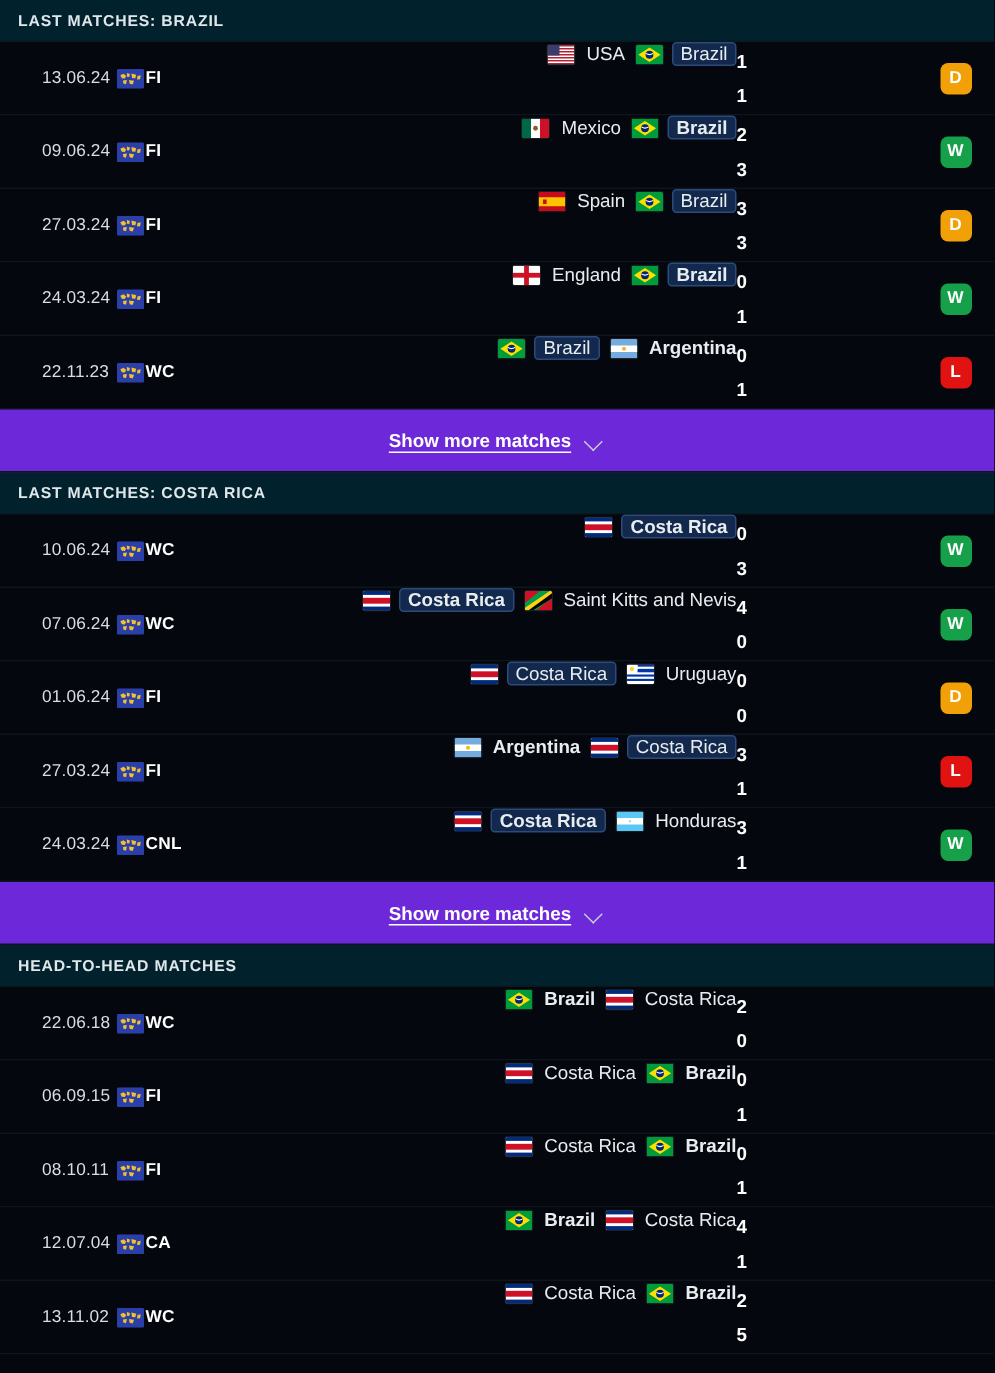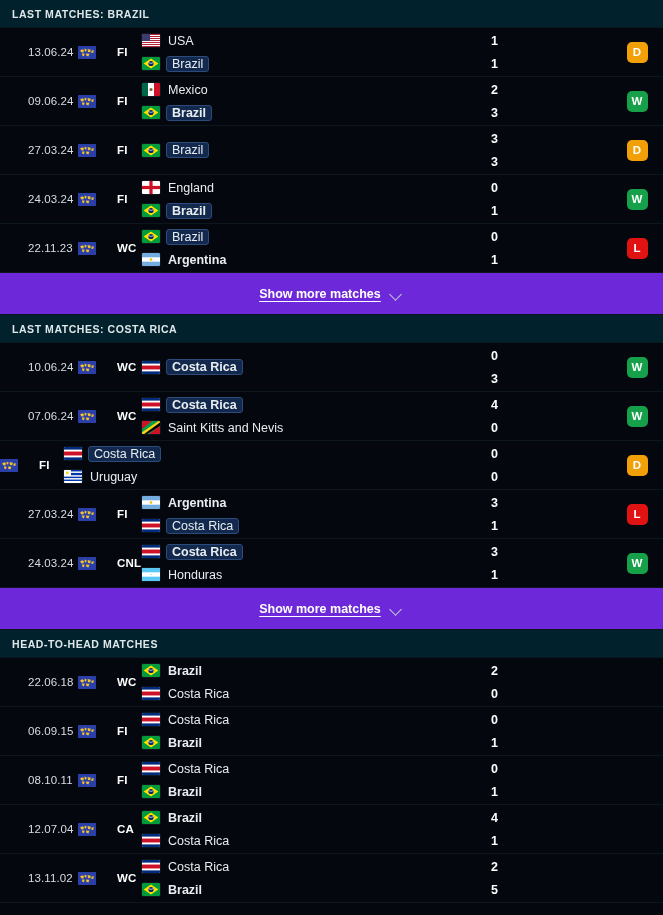--- a/index.html
+++ b/index.html
@@ -50,21 +50,21 @@
     color: #d8dfe4;
     font-size: 11.5px;
     letter-spacing: 0.1px;
   }
 
   .col-comp {
     width: 60px;
     flex: 0 0 60px;
     display: flex;
     align-items: center;
-    gap: 21px;
+    gap: 1px;
   }
   .comp-icon {
     width: 18px;
     height: 13px;
     border-radius: 1px;
     background: #2b3fa8;
     position: relative;
     overflow: hidden;
     flex: 0 0 18px;
   }
@@ -72,22 +72,22 @@
   .comp-code {
     color: #ffffff;
     font-size: 11.5px;
     font-weight: bold;
     letter-spacing: 0.2px;
   }
 
   .col-teams {
     flex: 1 1 auto;
     display: flex;
-    flex-direction: column;
-    justify-content: center;
+    flex-direction: row;
+    justify-content: flex-end;
     gap: 7px;
     padding-left: 4px;
   }
   .team-line {
     display: flex;
     align-items: center;
     height: 16px;
   }
   .flag {
     width: 18px;
@@ -323,20 +323,30 @@
             <path d="M4.0 7.6 L6.6 7.4 L6.0 10.2 L4.2 9.6 Z" fill="#f2c12e"></path>
             <path d="M8.0 7.4 L11.4 7.8 L10.4 10.4 L8.4 9.8 Z" fill="#f2c12e"></path>
           </svg>
         </span>
         <span class="comp-code">FI</span>
       </div>
       <div class="col-teams">
         <div class="team-line">
           <span class="flag">
             <svg viewBox="0 0 18 13" width="18" height="13" xmlns="http://www.w3.org/2000/svg">
+              <rect width="18" height="13" fill="#c60b1e"></rect>
+              <rect y="3.5" width="18" height="6" fill="#ffc400"></rect>
+              <rect x="3" y="5" width="2.4" height="3" fill="#c60b1e"></rect>
+            </svg>
+          </span>
+          <span class="team-name">Spain</span>
+        </div>
+        <div class="team-line">
+          <span class="flag">
+            <svg viewBox="0 0 18 13" width="18" height="13" xmlns="http://www.w3.org/2000/svg">
               <rect width="18" height="13" fill="#009b3a"></rect>
               <polygon points="9,1.6 16.4,6.5 9,11.4 1.6,6.5" fill="#fedf00"></polygon>
               <circle cx="9" cy="6.5" r="2.6" fill="#002776"></circle>
               <path d="M6.6 5.6 Q9 7.2 11.4 5.6" stroke="#fff" stroke-width="0.7" fill="none"></path>
             </svg>
           </span>
           <span class="team-name highlight">Brazil</span>
         </div>
       </div>
       <div class="col-score">
@@ -549,20 +559,21 @@
         </div>
         <div class="score-line">
           <span class="score-val">0</span>
         </div>
       </div>
       <div class="col-result">
         <span class="badge W">W</span>
       </div>
     </div>
     <div class="match-row">
+      <div class="col-date">01.06.24</div>
       <div class="col-comp">
         <span class="comp-icon">
           <svg viewBox="0 0 18 13" width="18" height="13" xmlns="http://www.w3.org/2000/svg">
             <rect width="18" height="13" fill="#2b3fa8"></rect>
             <path d="M2.2 4.2 L4.4 3.2 L6.1 4.6 L5.2 6.4 L3.2 6.2 Z" fill="#f2c12e"></path>
             <path d="M6.6 2.6 L8.6 3.4 L8.2 5.4 L6.6 5.2 Z" fill="#f2c12e"></path>
             <path d="M9.6 3.0 L12.8 3.8 L12.2 6.2 L10.0 6.0 Z" fill="#f2c12e"></path>
             <path d="M13.6 4.6 L15.8 4.2 L15.4 6.8 L13.4 7.0 Z" fill="#f2c12e"></path>
             <path d="M4.0 7.6 L6.6 7.4 L6.0 10.2 L4.2 9.6 Z" fill="#f2c12e"></path>
             <path d="M8.0 7.4 L11.4 7.8 L10.4 10.4 L8.4 9.8 Z" fill="#f2c12e"></path>

